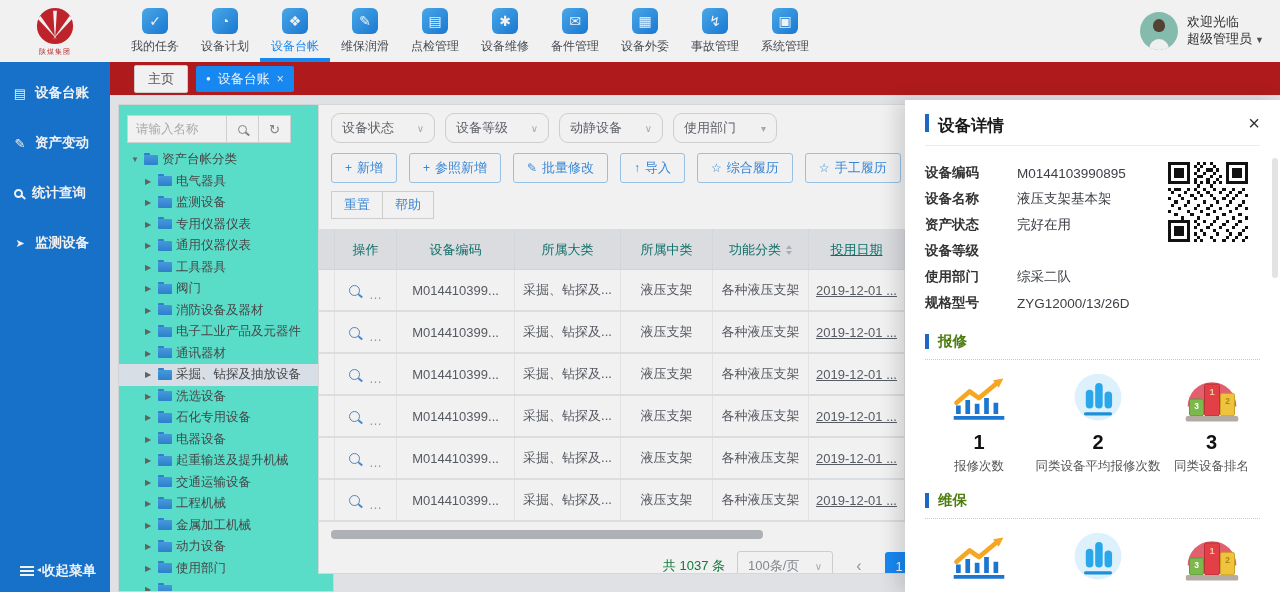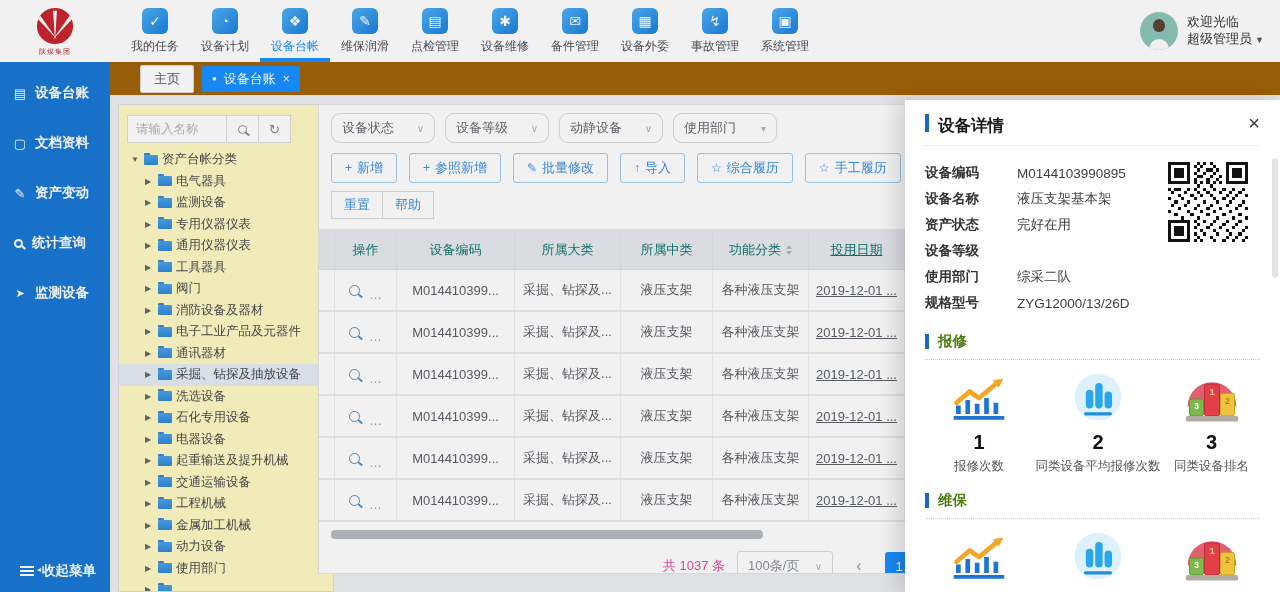--- a/index.html
+++ b/index.html
@@ -35,32 +35,32 @@
   .ic-chart::before { content:"◫"; }
   .ic-send::before { content:"➤"; font-size:11px; }
   .ic-search { width:9px; height:9px; border:2px solid #fff; border-radius:50%; position:relative; margin:2px; }
   .ic-search::after { content:""; position:absolute; width:6px; height:2px; background:#fff; right:-5px; bottom:-2px; transform:rotate(40deg); }
   .collapse-menu { position:absolute; left:0; right:0; bottom:0; height:42px; display:flex; align-items:center; gap:8px; padding-left:20px; color:#fff; font-size:13.5px; font-weight:bold; cursor:pointer; }
   .burger { width:14px; height:10px; border-top:2px solid #fff; border-bottom:2px solid #fff; position:relative; }
   .burger::before { content:""; position:absolute; left:0; top:2px; width:14px; height:2px; background:#fff; }
   .burger::after { content:"◂"; position:absolute; right:-7px; top:-3px; font-size:8px; color:#fff; }
 
   
-  .tabbar { position:absolute; left:110px; top:62px; right:0; height:34px; background:#a16207; border-bottom:1px solid #e7e7e7; display:flex; align-items:center; gap:8px; padding-left:30px; }
+  .tabbar { position:absolute; left:110px; top:62px; right:0; height:34px; background:#b91c1c; border-bottom:1px solid #e7e7e7; display:flex; align-items:center; gap:8px; padding-left:24px; }
   .tab { font-size:13px; border-radius:2px; padding:4px 13px; cursor:pointer; }
   .tab.home { background:#fff; border:1px solid #d9d9d9; color:#595959; }
   .tab.active { background:#1890ff; color:#fff; display:flex; align-items:center; gap:7px; padding:4px 10px; }
   .tab .dot { font-size:8px; }
   .tab .x { font-size:12px; opacity:.9; }
 
   
   .content { position:absolute; left:110px; top:96px; right:0; bottom:0; background:#edeff1; }
 
   
-  .tree { position:absolute; left:8px; top:8px; width:216px; bottom:0; background:#fef9c3; border:1px solid #e0e0e0; overflow:hidden; }
+  .tree { position:absolute; left:8px; top:8px; width:216px; bottom:0; background:#5eead4; border:1px solid #e0e0e0; overflow:hidden; }
   .sgroup { display:flex; margin:10px 8px 0 8px; }
   .sgroup input { width:100px; height:28px; border:1px solid #dcdcdc; font-size:12.5px; padding:0 8px; color:#555; background:#fff; outline:none; }
   .sgroup input::placeholder { color:#b5b5b5; }
   .sbtn { width:33px; height:28px; border:1px solid #dcdcdc; margin-left:-1px; background:#fff; display:flex; align-items:center; justify-content:center; cursor:pointer; color:#8b8b8b; font-size:13px; }
   .mag-g { width:9px; height:9px; border:1.5px solid #8b8b8b; border-radius:50%; position:relative; }
   .mag-g::after { content:""; position:absolute; width:5px; height:1.5px; background:#8b8b8b; right:-4px; bottom:-2px; transform:rotate(40deg); }
   .tree-list { margin-top:6px; }
   .tnode { height:21.5px; display:flex; align-items:center; gap:4px; font-size:12.5px; color:#4a4a4a; cursor:pointer; white-space:nowrap; }
   .tnode.root { padding-left:12px; }
   .tnode.child { padding-left:26px; }
@@ -96,21 +96,21 @@
   .tr.head .c7 { justify-content:center; padding-left:0; }
   .mag-b { width:11px; height:11px; border:1.5px solid #4a90d9; border-radius:50%; position:relative; display:inline-block; cursor:pointer; }
   .mag-b::after { content:""; position:absolute; width:5px; height:1.5px; background:#4a90d9; right:-4px; bottom:-2px; transform:rotate(40deg); }
   .more { color:#9aa0a6; font-size:13px; margin-left:9px; margin-top:8px; cursor:pointer; }
   .sort { display:inline-flex; flex-direction:column; gap:2px; margin-left:5px; }
   .sort i { width:0; height:0; border-left:3.5px solid transparent; border-right:3.5px solid transparent; }
   .sort .up { border-bottom:4px solid #b3b8be; }
   .sort .dn { border-top:4px solid #b3b8be; }
   .hscroll { width:432px; height:9px; background:#b7babe; border-radius:4px; margin:8px 0 0 12px; cursor:pointer; }
   .pager { display:flex; align-items:center; gap:12px; justify-content:flex-end; padding-right:104px; margin-top:12px; }
-  .total { font-size:13px; color:#ec4899; }
+  .total { font-size:13px; color:#15803d; }
   .psize { width:96px; height:30px; border:1px solid #d9d9d9; border-radius:3px; display:flex; align-items:center; justify-content:space-between; padding:0 10px; font-size:13px; color:#8a8f95; cursor:pointer; }
   .psize .arr { font-size:10px; color:#b0b3b8; }
   .pprev { width:28px; height:28px; display:flex; align-items:center; justify-content:center; color:#9aa0a6; font-size:16px; cursor:pointer; }
   .pnum { width:28px; height:28px; background:#1890ff; color:#fff; border-radius:3px; display:flex; align-items:center; justify-content:center; font-size:13px; cursor:pointer; }
 
   
   .mask { position:absolute; inset:0; background:rgba(20,25,35,.06); z-index:40; pointer-events:none; }
   .drawer { position:absolute; left:905px; top:100px; right:0; bottom:0; background:#fff; z-index:50; box-shadow:-8px 0 18px rgba(0,0,0,.14); overflow:hidden; }
   .dwrap { padding:0 20px; position:relative; height:100%; }
   .dhead { height:46px; display:flex; align-items:center; border-bottom:1px solid #ececec; }
@@ -227,25 +227,20 @@
         <div class="user-line">欢迎光临</div>
         <div class="user-line"><span>超级管理员</span><span class="user-caret">▼</span></div>
       </span>
     </div>
   </header>
 
   <aside class="sidebar">
     <div class="side-item">
       <span class="s-icon ic-ledger"></span>
       <span>设备台账</span>
-
-    </div>
-      <div class="side-item">
-      <span class="s-icon ic-book"></span>
-      <span>文档资料</span>
 
     </div>
       <div class="side-item">
       <span class="s-icon ic-edit"></span>
       <span>资产变动</span>
 
     </div>
       <div class="side-item">
       <span class="s-icon ic-search"></span>
       <span>统计查询</span>

